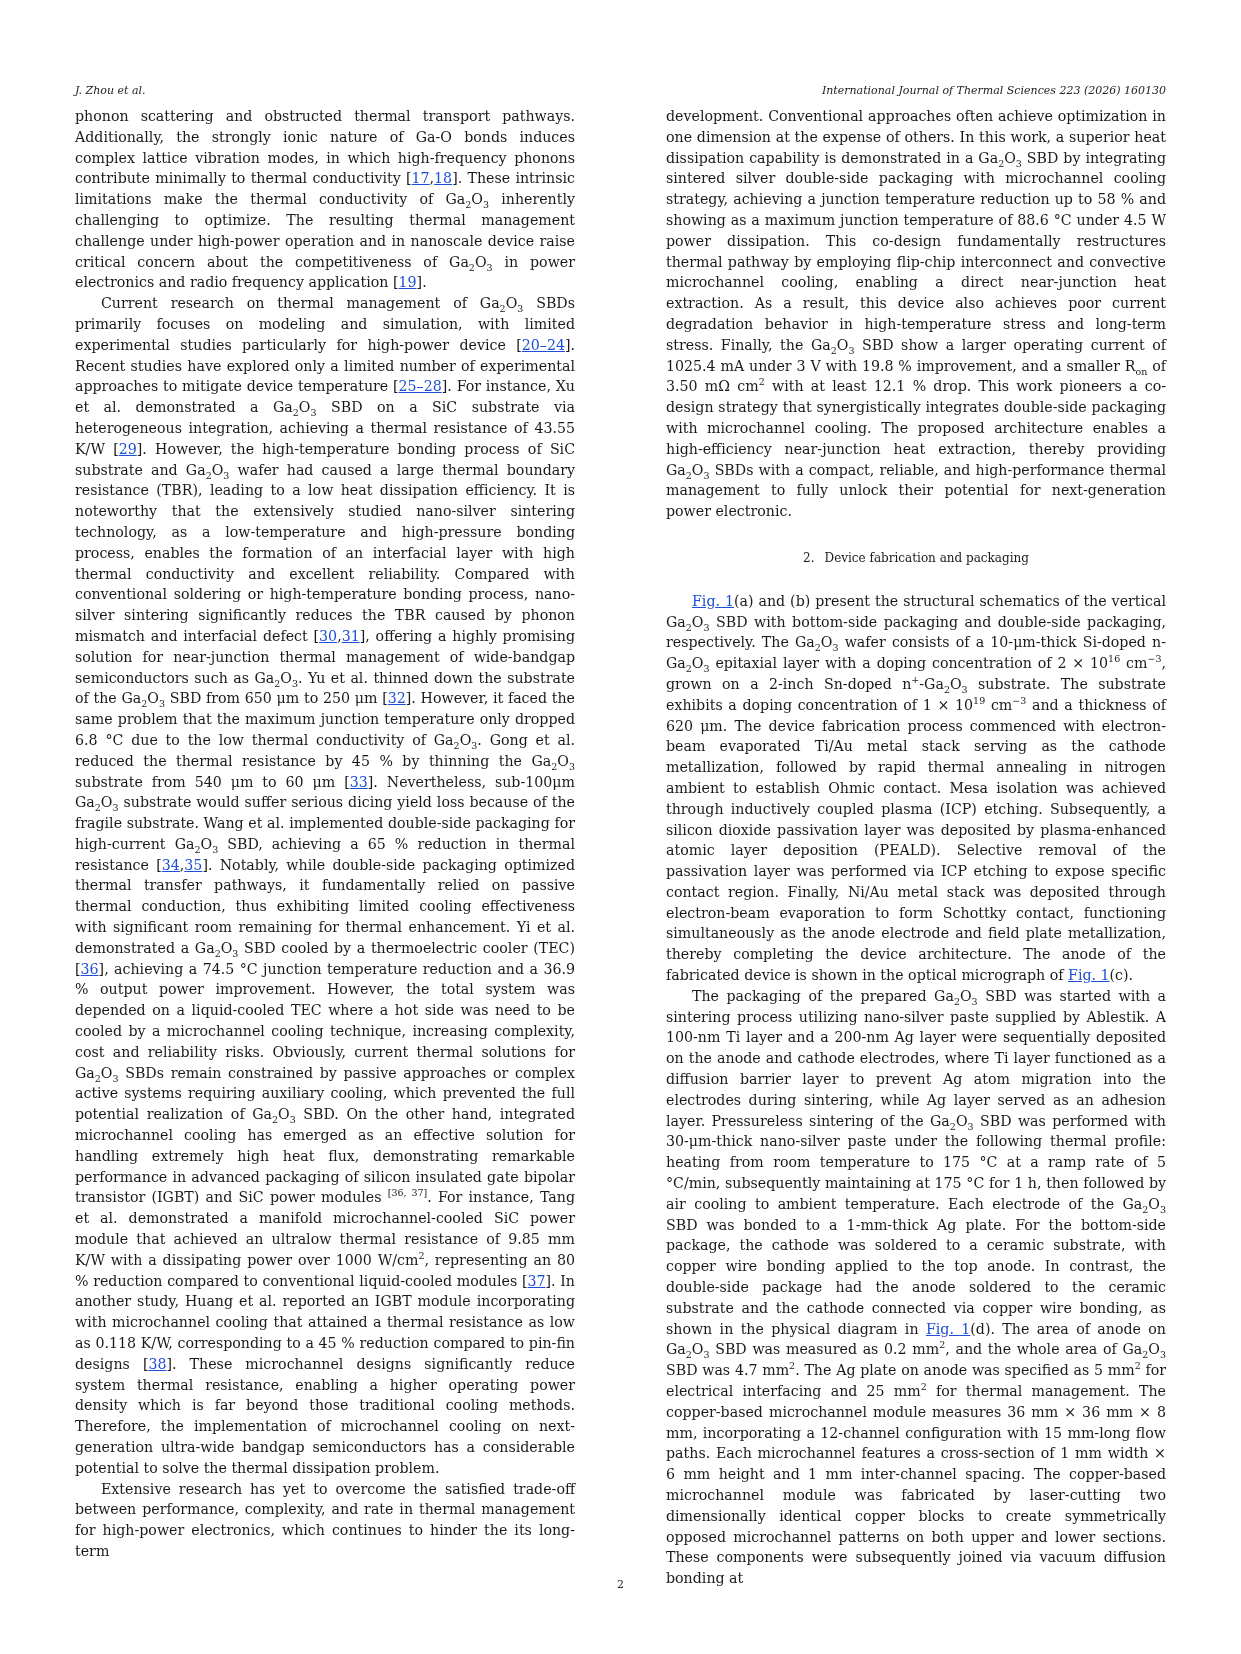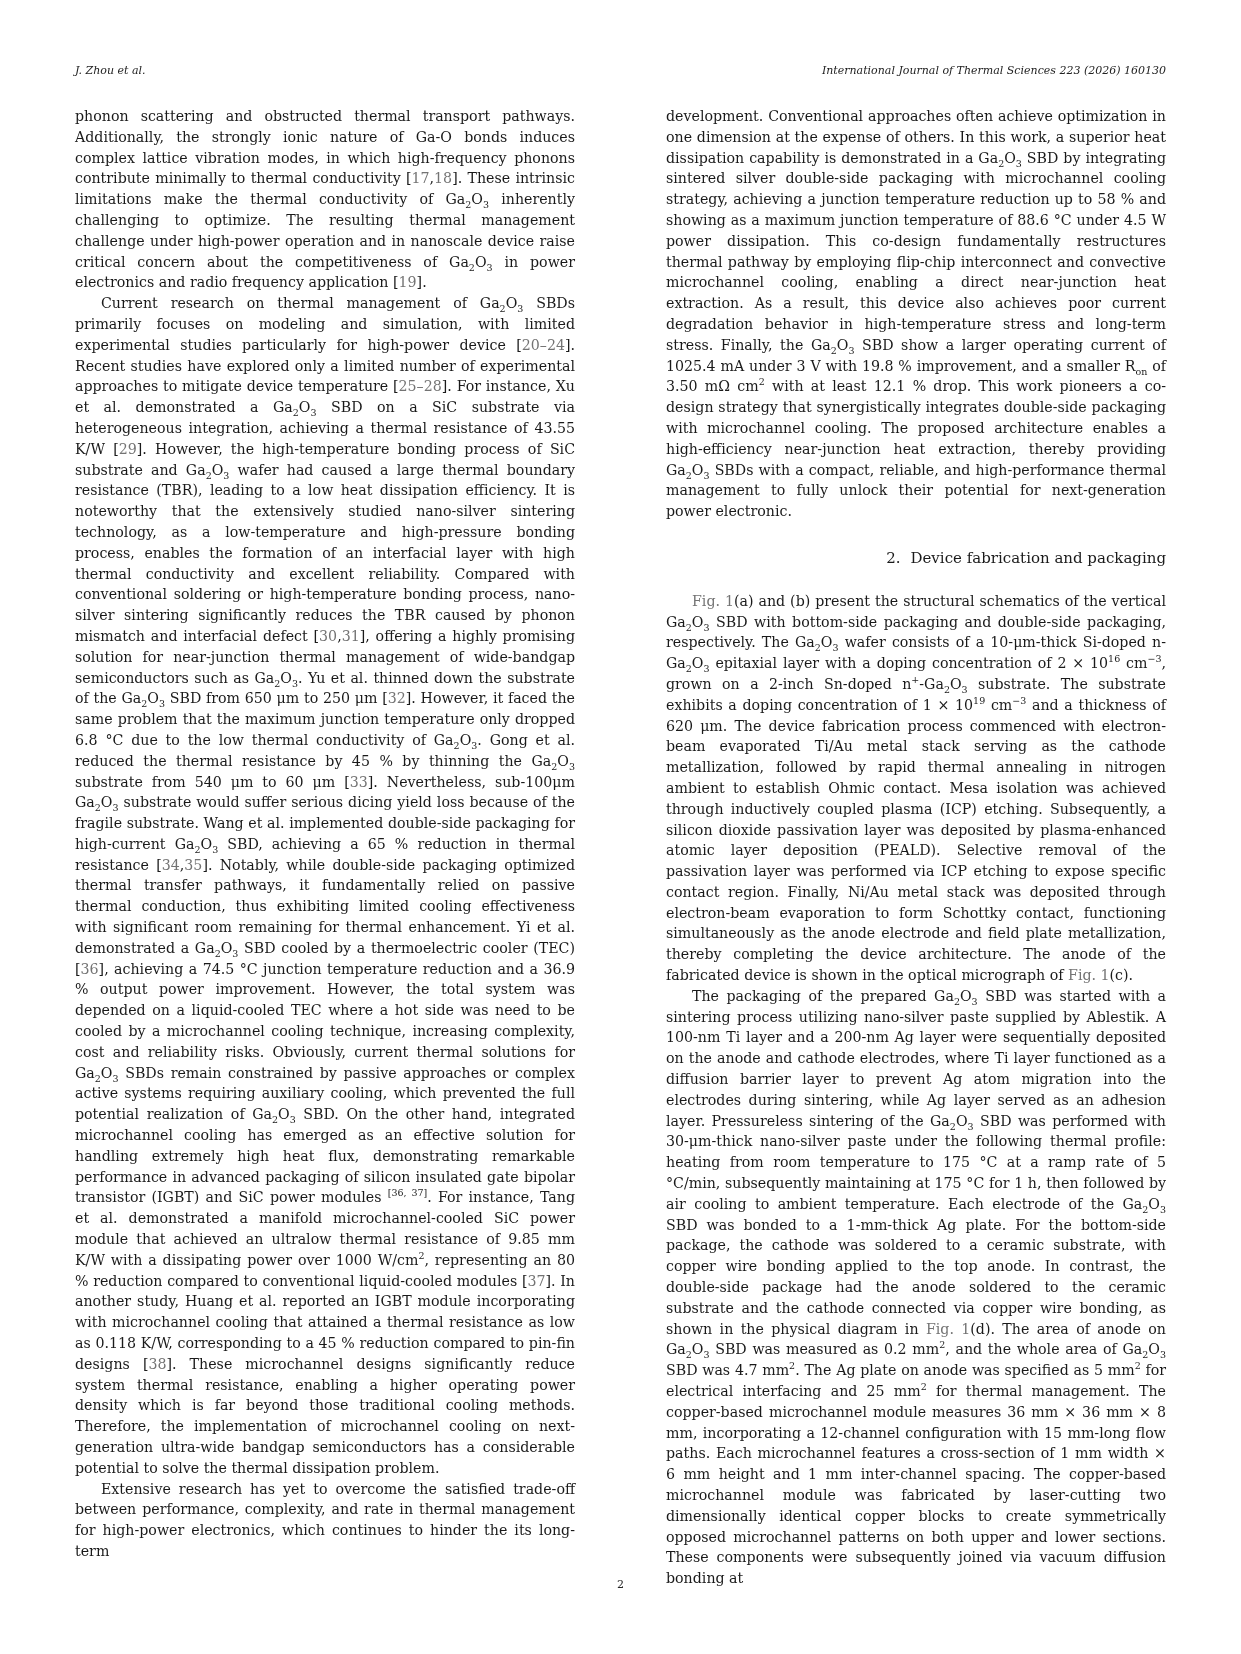--- a/index.html
+++ b/index.html
@@ -1,31 +1,31 @@
 <!DOCTYPE html>
 <html><head>
 <meta charset="utf-8">
 <style>
   html, body { margin: 0; padding: 0; background: #ffffff; }
   body { width: 1241px; height: 1654px; position: relative; overflow: hidden; color: #1a1a1a; }
   .running-head {
-    position: absolute; top: 64px; left: 75px; right: 75px;
+    position: absolute; top: 84px; left: 75px; right: 75px;
     font-family: "DejaVu Serif", serif; font-style: italic; font-size: 11px; color: #222;
     display: flex; justify-content: space-between;
   }
   .columns {
     position: absolute; top: 106px; left: 75px; width: 1091px;
     display: flex; justify-content: space-between;
   }
   .col { width: 500px; font-family: "DejaVu Serif", serif; font-size: 14.2px; line-height: 20.8px; text-align: justify; hyphens: auto; }
   .col p { margin: 0; text-indent: 0; }
   .col p.indent { text-indent: 26px; }
-  .ref { color: #737373; }
+  .ref { color: #1d4ed8; text-decoration: underline; }
   sub, sup { font-size: 9.5px; line-height: 0; }
-  .section-head { font-family: "DejaVu Serif", serif; font-size: 15px; margin: 26px 0 22px 0; text-align: right; }
+  .section-head { font-family: "DejaVu Serif", serif; font-size: 12px; margin: 26px 0 22px 0; text-align: center; }
   .section-head .num { margin-right: 10px; }
   .page-number { position: absolute; top: 1578px; left: 0; width: 1241px; text-align: center; font-family: "DejaVu Serif", serif; font-size: 11px; color: #222; }
 </style>
 </head>
 <body>
 
 <div class="running-head">
   <span>J. Zhou et al.</span>
   <span>International Journal of Thermal Sciences 223 (2026) 160130</span>
 </div>

